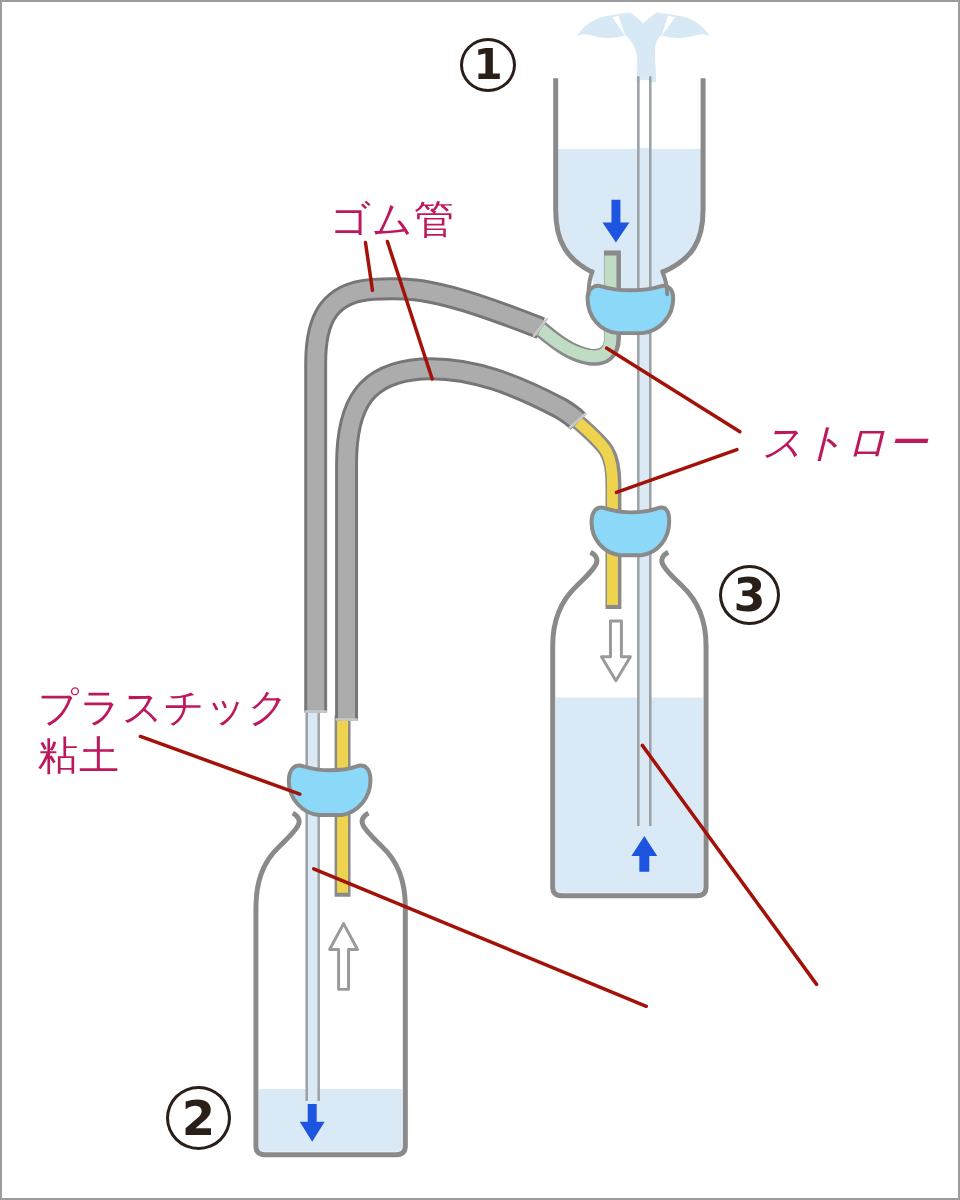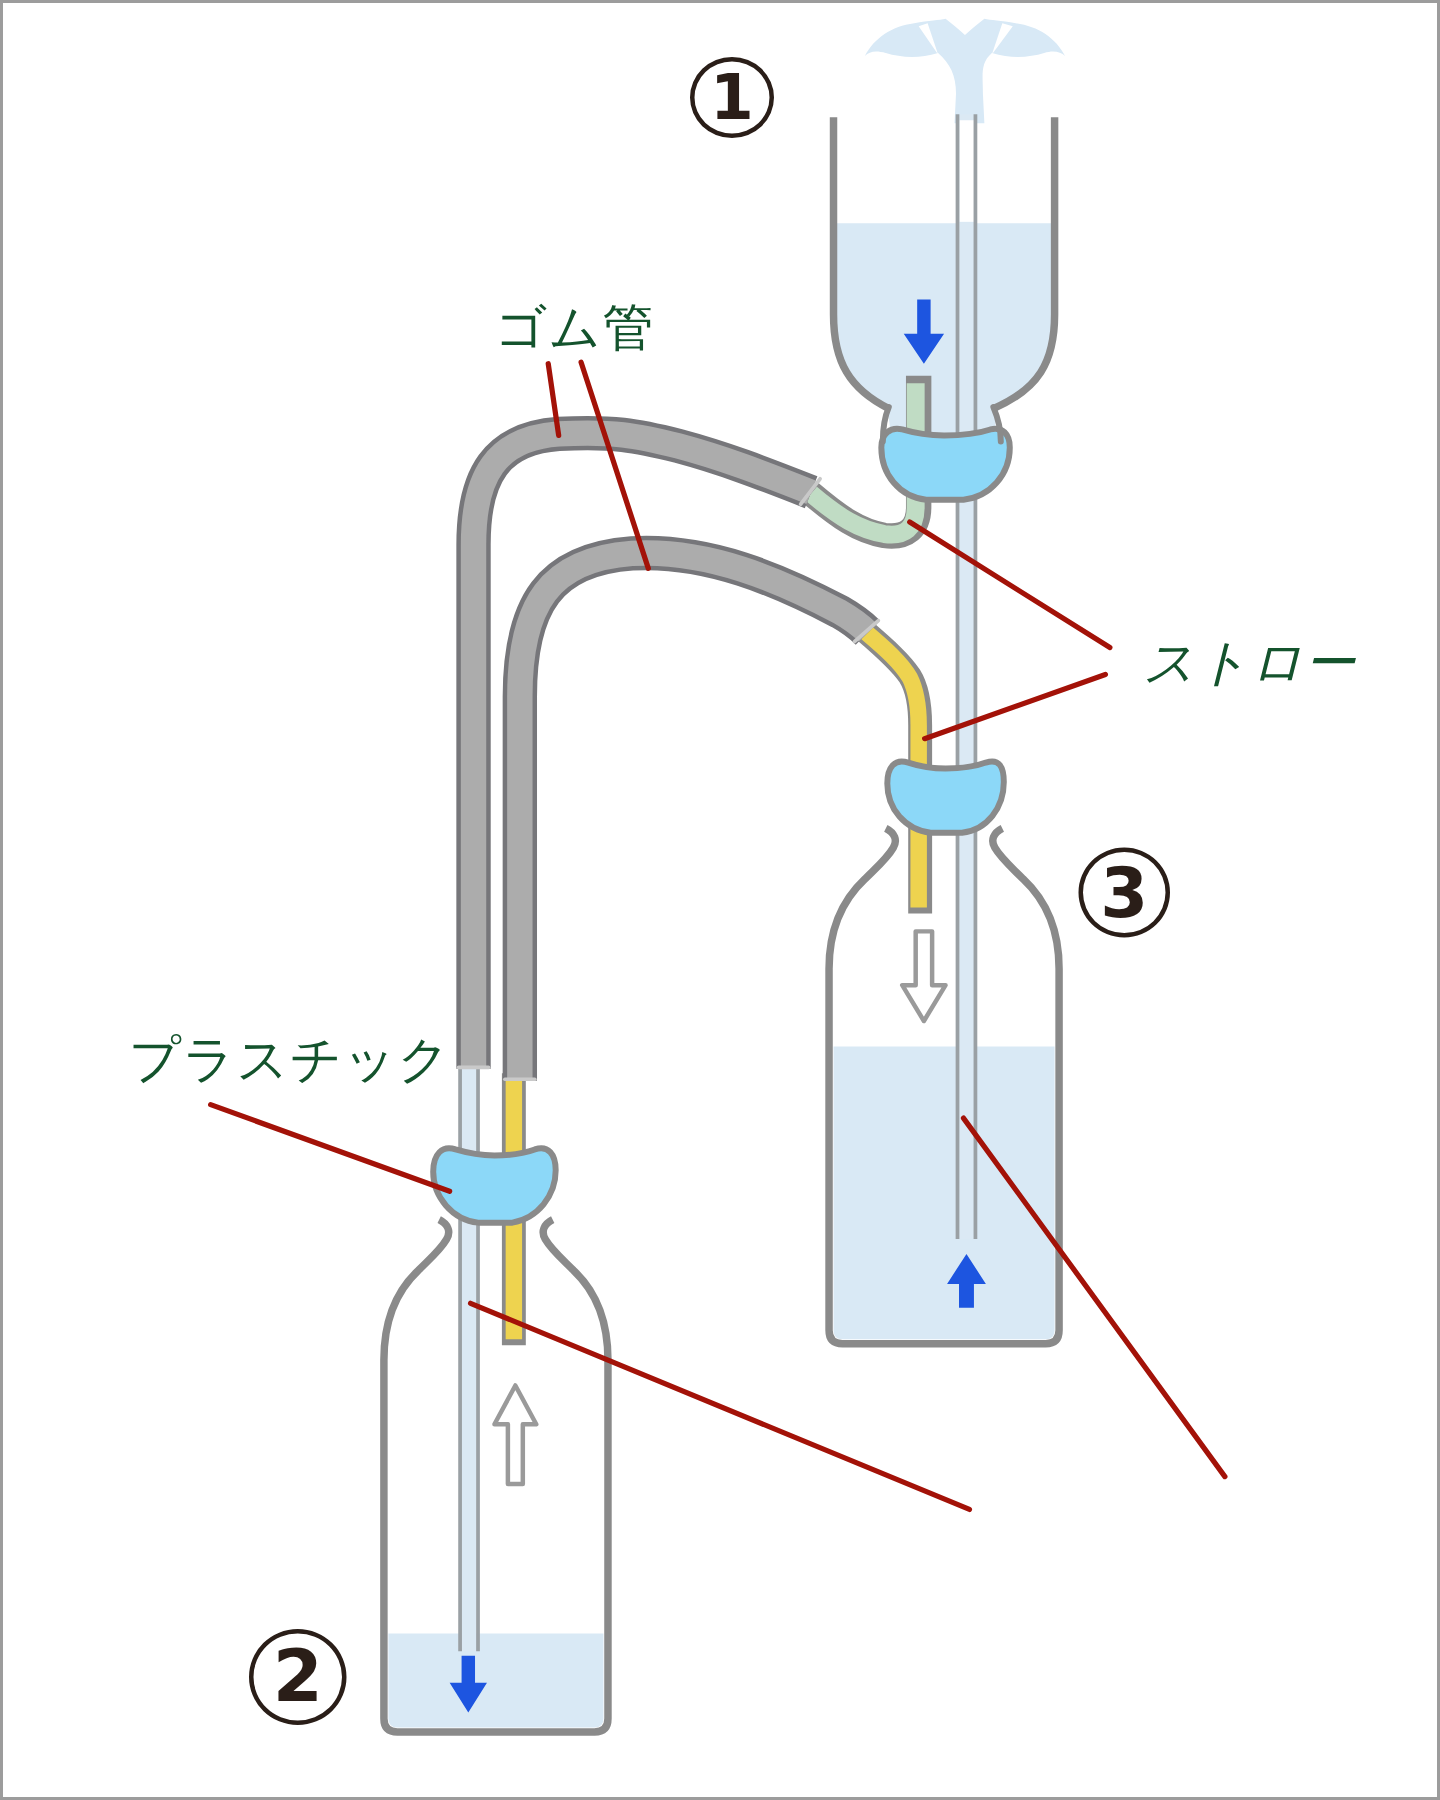--- a/index.html
+++ b/index.html
@@ -26,34 +26,34 @@
   .straw-o2{fill:none;stroke:#8a8a8a;stroke-width:16;stroke-linecap:butt;}
   .straw-g{fill:none;stroke:#c0dcc4;stroke-width:12;stroke-linecap:butt;}
   .straw-y{fill:none;stroke:#eed34f;stroke-width:11;stroke-linecap:butt;}
   .clay{fill:#8cd8f8;stroke:#8a8a8a;stroke-width:4;stroke-linejoin:round;}
   .arrow-blue{fill:#1d55e0;stroke:none;}
   .arrow-white{fill:#ffffff;stroke:#9a9a9a;stroke-width:3;stroke-linejoin:round;}
   .red{stroke:#a31208;stroke-width:3.5;stroke-linecap:round;fill:none;}
 
   
   .jp-label{
-    position:absolute;color:#14532d;font-size:34px;letter-spacing:1px;
+    position:absolute;color:#be185d;font-size:40px;letter-spacing:1px;
     white-space:nowrap;line-height:48px;
   }
   .step-badge{
     position:absolute;border:3.5px solid #2a1e18;border-radius:50%;
     color:#2a1e18;display:flex;align-items:center;justify-content:center;
     font-weight:bold;box-sizing:border-box;background:#fff0;line-height:1;
   }
   #badge1{left:458px;top:36px;width:56px;height:54px;font-size:42px;}
   #badge3{left:717px;top:563px;width:61px;height:60px;font-size:46px;}
   #badge2{left:164px;top:1084px;width:65px;height:64px;font-size:48px;}
   #label-rubber{left:328px;top:193px;}
   #label-straw{left:760px;top:416px;font-style:italic;}
-  #label-clay{left:36px;top:681px;margin-left:48px;}
+  #label-clay{left:36px;top:681px;}
   #label-pipe{left:662px;top:1003px;letter-spacing:3px;}
 </style>
 </head>
 <body>
 
 <div class="canvas">
 
   <svg class="diagram" viewBox="0 0 960 1200">
 
     <path class="water" d="M 558 147 L 702 147 L 702 208 C 702 238 692 255 668 268 C 665 274 664 282 664 290 L 594 290 C 594 282 593 274 590 268 C 566 255 558 238 558 208 Z"></path>
@@ -149,20 +149,21 @@
     <path class="red" d="M 313 870 L 647 1008"></path>
     <path class="red" d="M 643 746 L 818 986"></path>
   </svg>
 
   <div class="jp-label" id="label-rubber">ゴム管</div>
 
   <div class="jp-label" id="label-straw">ストロー</div>
 
   <div class="jp-label" id="label-clay">
     <div>プラスチック</div>
+    <div>粘土</div>
   </div>
 
 
   <div class="step-badge" id="badge1">
     <span>1</span>
   </div>
   <div class="step-badge" id="badge2">
     <span>2</span>
   </div>
   <div class="step-badge" id="badge3">

